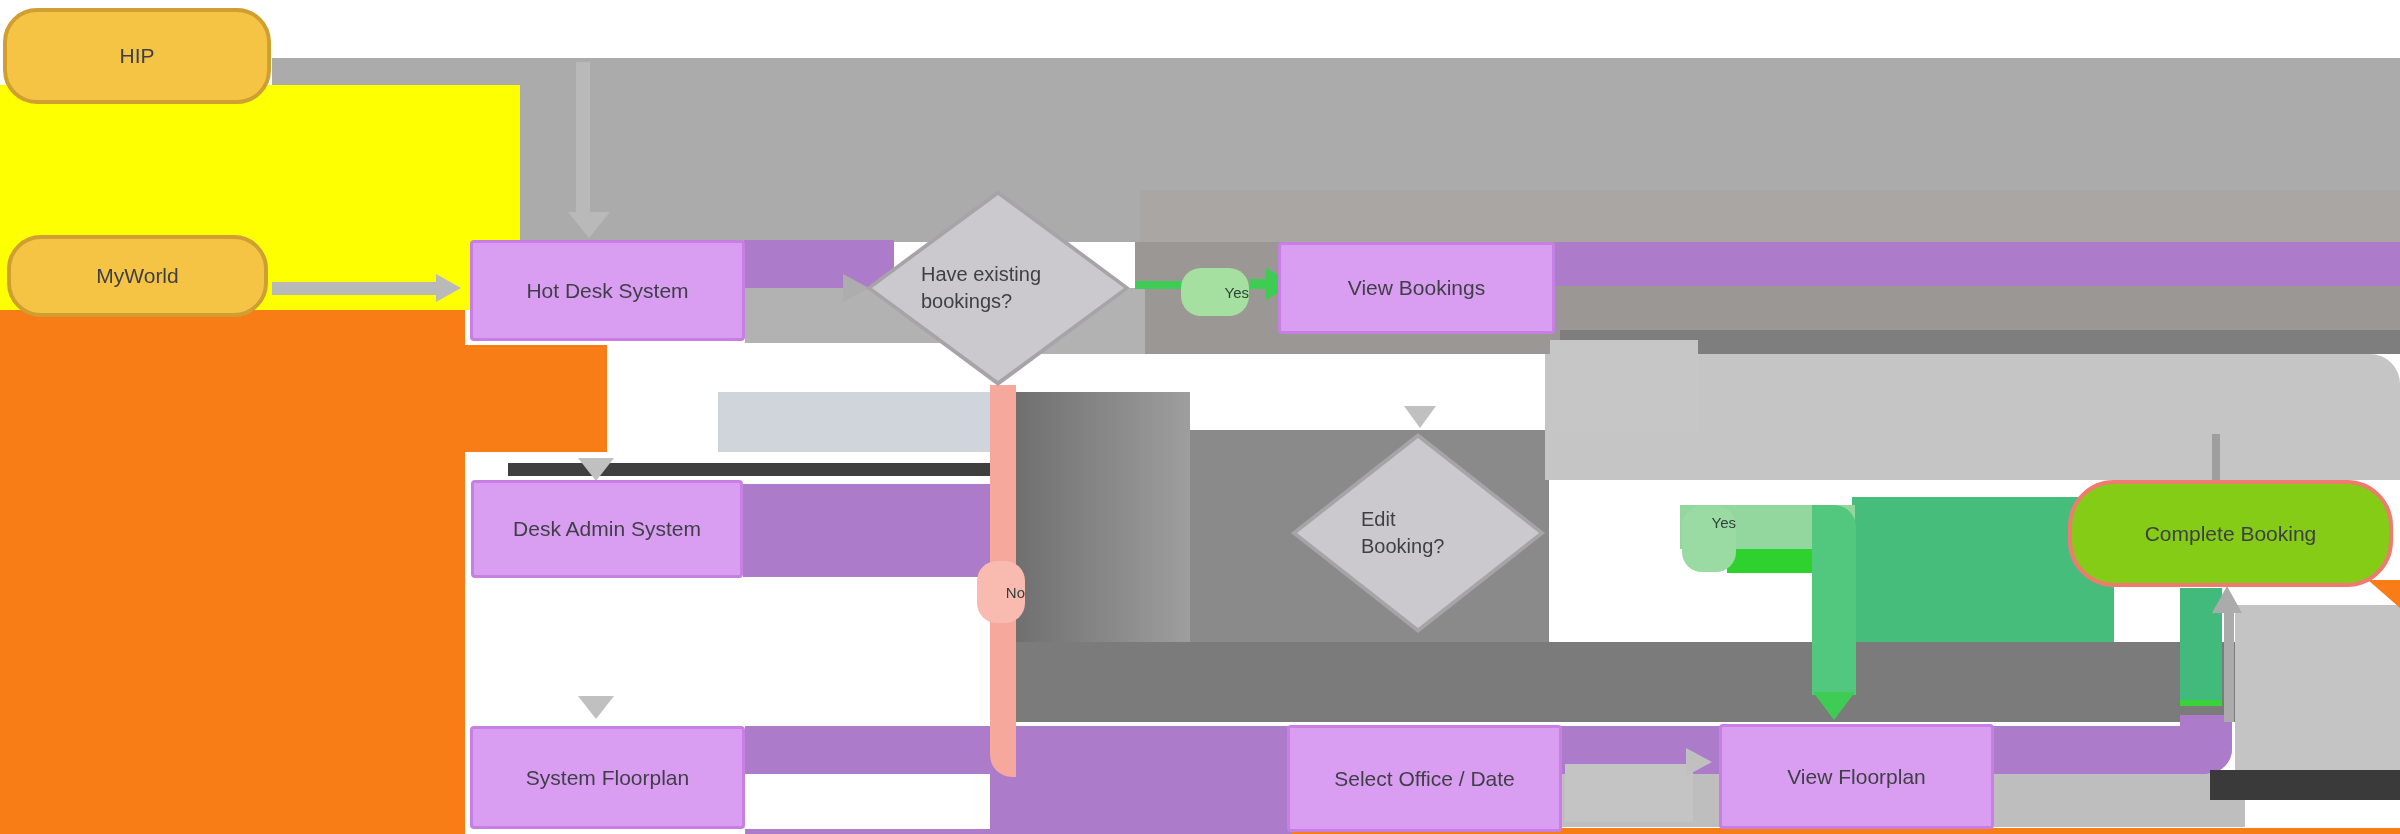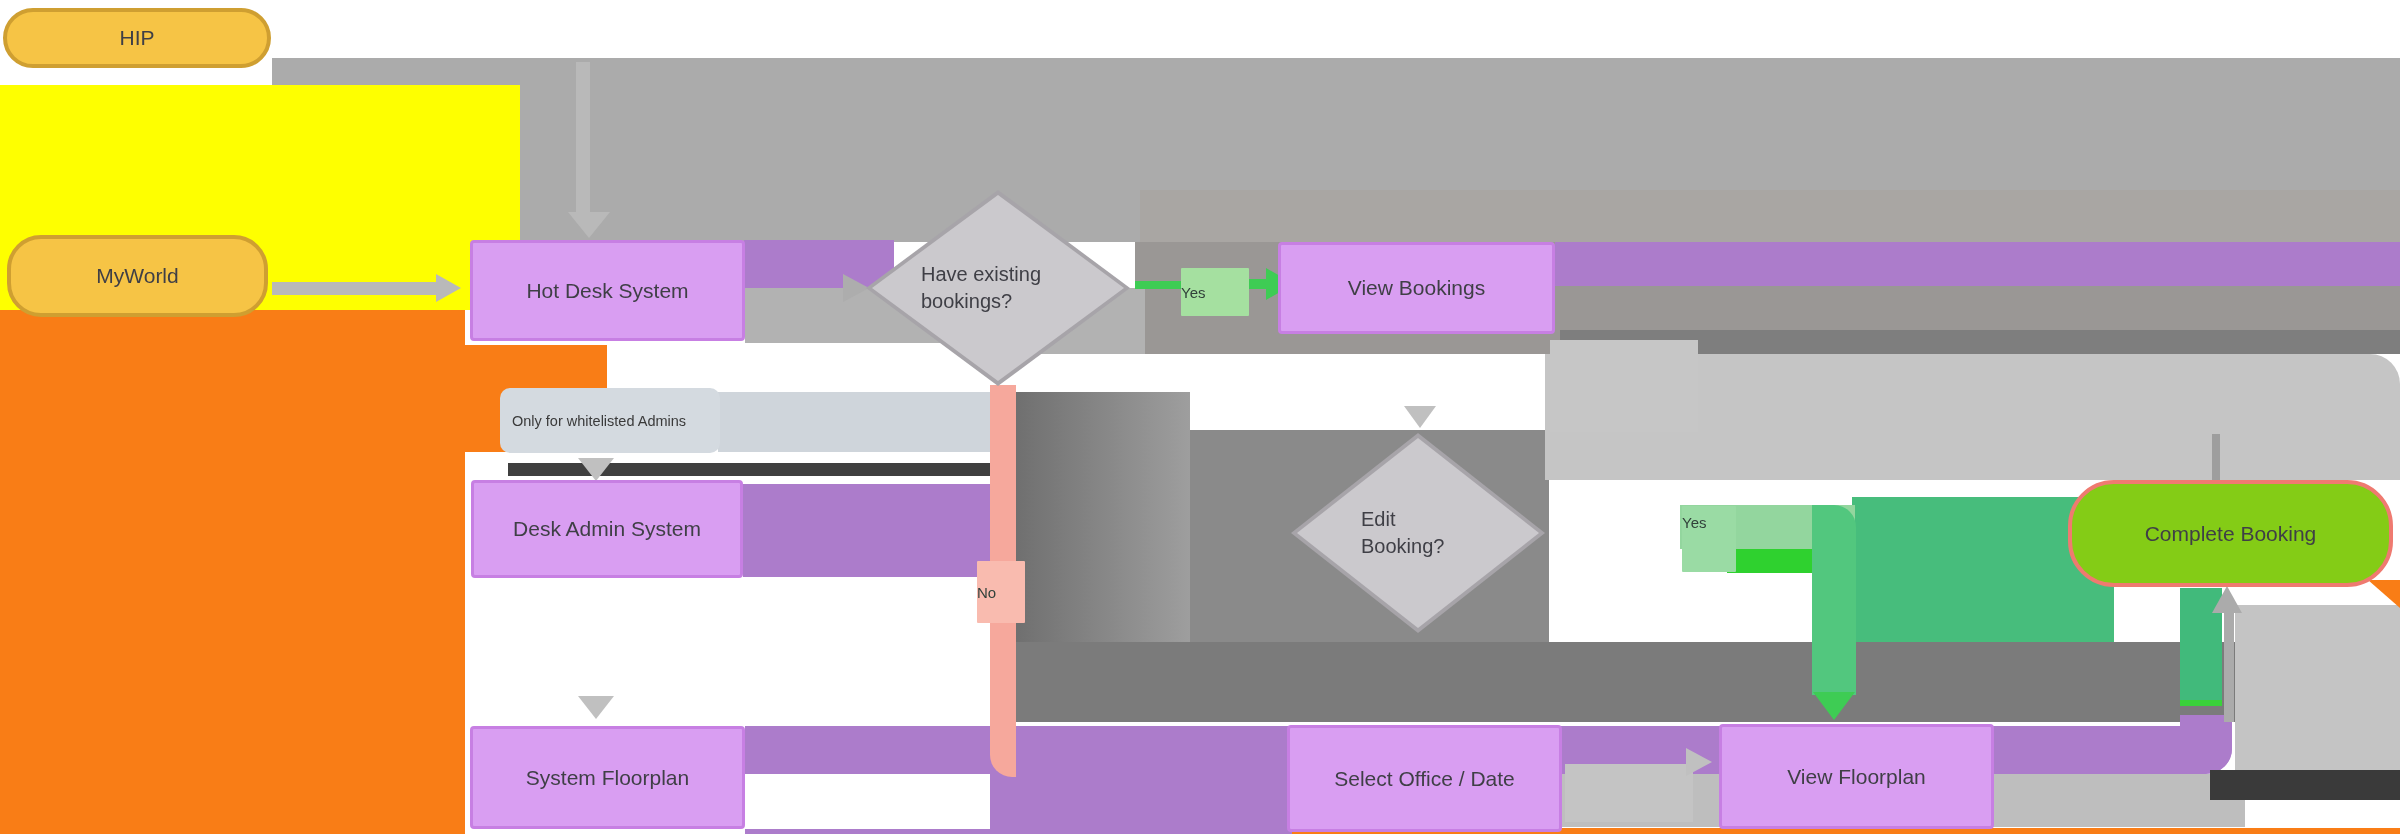--- a/index.html
+++ b/index.html
@@ -20,21 +20,21 @@
   .diamond .dm-border{position:absolute;left:0;top:0;right:0;bottom:0;background:#A7A4A9;
        clip-path:polygon(50% 0,100% 50%,50% 100%,0 50%);}
   .diamond .dm-fill{position:absolute;left:6px;top:5px;right:6px;bottom:5px;background:#CBC9CD;
        clip-path:polygon(50% 0,100% 50%,50% 100%,0 50%);}
   .diamond .dm-text{position:absolute;left:0;top:0;right:0;bottom:0;display:flex;
        align-items:center;justify-content:center;text-align:left;
        color:#3F3F46;font-size:20px;line-height:1.35;}
   
   .note{position:absolute;background:#D4DAE0;border-radius:10px;display:flex;align-items:center;
         padding-left:12px;color:#3A3A3A;font-size:14.5px;z-index:55;box-sizing:border-box;}
-  .pill{position:absolute;border-radius:1px;display:flex;align-items:center;justify-content:flex-start;
+  .pill{position:absolute;border-radius:20px;display:flex;align-items:center;justify-content:flex-end;
         color:#31403A;font-size:15px;z-index:50;}
   .pill.top{align-items:flex-start;padding-top:8px;box-sizing:border-box;}
   
   .tri{position:absolute;width:0;height:0;z-index:45;}
 </style>
 </head>
 <body>
 
 <div class="canvas">
 
@@ -94,34 +94,31 @@
   <div class="tri" style="left:578px;top:696px;border-left:18px solid transparent;border-right:18px solid transparent;border-top:23px solid #C0C0C0;"></div>
   <div class="tri" style="left:843px;top:274px;border-top:14px solid transparent;border-bottom:14px solid transparent;border-left:26px solid #ADADAD;"></div>
   <div class="tri" style="left:1404px;top:406px;border-left:16px solid transparent;border-right:16px solid transparent;border-top:22px solid #C0C0C0;"></div>
   <div class="band" style="left:1565px;top:764px;width:128px;height:58px;background:#C4C4C4;z-index:17;"></div>
   <div class="tri" style="left:1686px;top:748px;border-top:14px solid transparent;border-bottom:14px solid transparent;border-left:26px solid #C0C0C0;"></div>
   <div class="band" style="left:2224px;top:612px;width:10px;height:110px;background:#ABABAB;z-index:20;"></div>
   <div class="tri" style="left:2212px;top:586px;border-left:15px solid transparent;border-right:15px solid transparent;border-bottom:27px solid #ABABAB;"></div>
   <div class="band" style="left:2212px;top:434px;width:8px;height:46px;background:#9E9E9E;z-index:20;"></div>
   <div class="band" style="left:2368px;top:580px;width:32px;height:28px;background:#F97D16;clip-path:polygon(100% 0,100% 100%,0 0);z-index:30;"></div>
 
-  <div class="note" style="left:500px;top:388px;width:220px;height:65px;">
-    <span>Only for whitelisted Admins</span>
-  </div>
   <div class="pill" style="left:1181px;top:268px;width:68px;height:48px;background:#A5E0A0;">
     <span>Yes</span>
   </div>
   <div class="pill top" style="left:1682px;top:506px;width:54px;height:66px;background:#9ADBA4;">
     <span>Yes</span>
   </div>
   <div class="pill" style="left:977px;top:561px;width:48px;height:62px;background:#F9BBAF;">
     <span>No</span>
   </div>
 
-  <div class="node-pill" style="left:3px;top:8px;width:268px;height:60px;">
+  <div class="node-pill" style="left:3px;top:8px;width:268px;height:96px;">
     <span>HIP</span>
   </div>
   <div class="node-pill" style="left:7px;top:235px;width:261px;height:82px;">
     <span>MyWorld</span>
   </div>
   <div class="node-rect" style="left:470px;top:240px;width:275px;height:101px;text-align:center;">
     <span>Hot Desk System</span>
   </div>
   <div class="node-rect" style="left:471px;top:480px;width:272px;height:98px;">
     <span>Desk Admin System</span>

